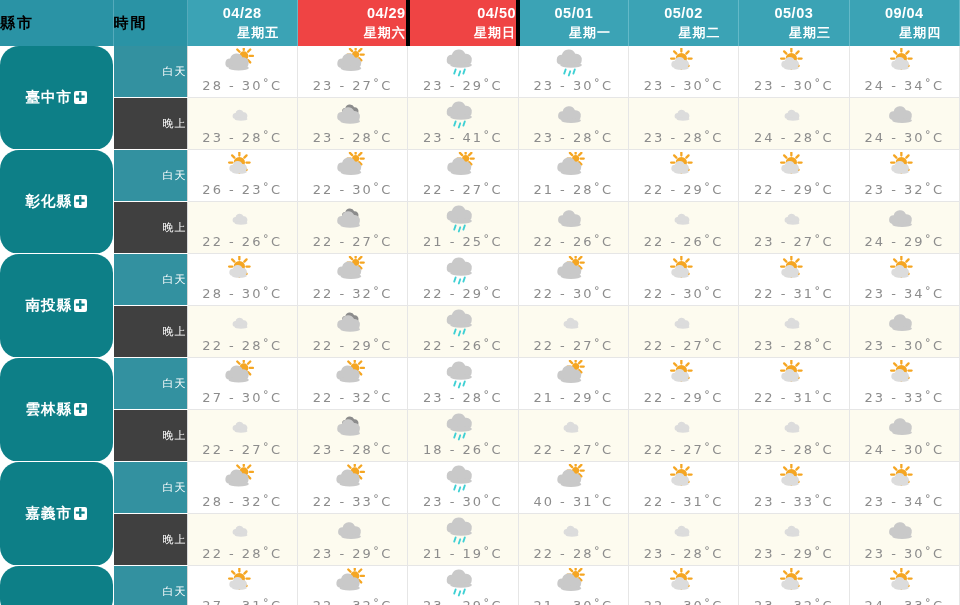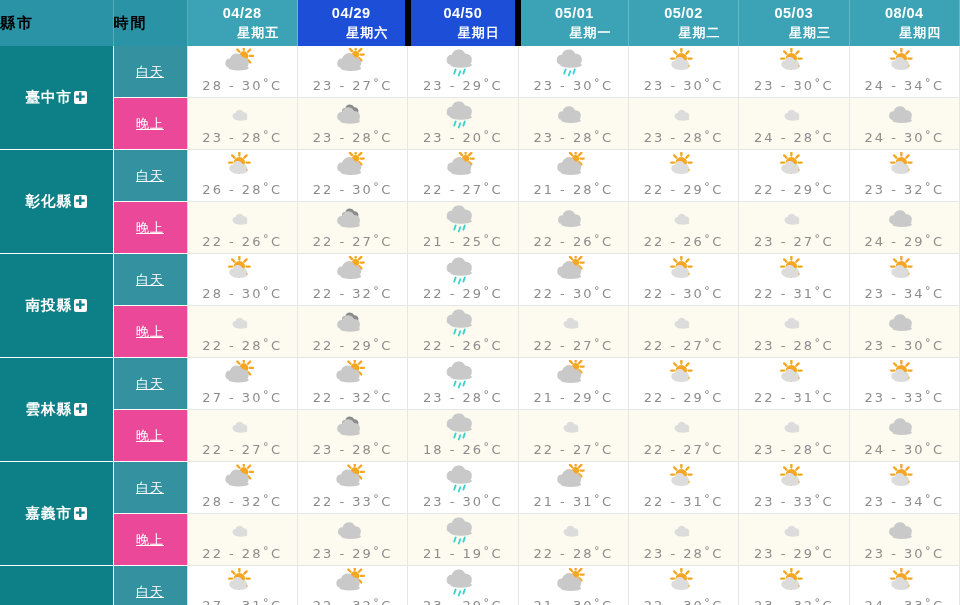--- a/index.html
+++ b/index.html
@@ -31,21 +31,21 @@
   th.corner-city { width: 113px; }
   th.corner-time { width: 74px; }
   th.day-col {
     background: #3ba3b5;
     color: #ffffff;
     text-align: center;
     vertical-align: middle;
     border-right: 1px solid #64b9c8;
     line-height: 1.35;
   }
-  th.day-col.weekend { background: #1d4ed8; border-right: 6px solid #000000; }
+  th.day-col.weekend { background: #ef4444; border-right: 4px solid #000000; text-align: right; }
   th.day-col .date {
     display: block;
     font-size: 14.5px;
     font-weight: bold;
     letter-spacing: 0.5px;
   }
   th.day-col .dow {
     display: block;
     font-size: 13px;
     font-weight: bold;
@@ -57,58 +57,58 @@
     background: #0d7f87;
     color: #ffffff;
     font-size: 14.5px;
     font-weight: bold;
     letter-spacing: 1px;
     text-align: center;
     vertical-align: middle;
     border-bottom: 1px solid #ffffff;
     border-right: 1px solid #ffffff;
     white-space: nowrap;
+    border-radius: 19px;
   }
   .plus-badge {
     display: inline-block;
     width: 13px; height: 13px;
     background: #ffffff;
     color: #0d7f87;
     border-radius: 2px;
     font-size: 12px;
     font-weight: bold;
     line-height: 12px;
     text-align: center;
     margin-left: 2px;
     vertical-align: 1px;
   }
   
   td.time-cell {
     background: #3391a0;
     color: #ffffff;
-    font-size: 13px;
+    font-size: 11px;
     letter-spacing: 1px;
-    text-align: center;
+    text-align: right;
     vertical-align: middle;
     border-bottom: 1px solid #ffffff;
     border-right: 1px solid #d9d9d9;
     white-space: nowrap;
-    text-decoration: underline;
   }
   
   td.wx-cell {
     background: #ffffff;
     text-align: center;
     vertical-align: middle;
     border-bottom: 1px solid #e6e6e6;
     border-right: 1px solid #e6e6e6;
     padding: 2px 0 4px 0;
   }
   tr.night td.wx-cell { background: #fdfbef; }
-  tr.night td.time-cell { background: #ec4899; }
+  tr.night td.time-cell { background: #404040; }
   .icon-wrap {
     height: 30px;
     display: flex;
     align-items: center;
     justify-content: center;
   }
   .temp {
     font-size: 13px;
     color: #8c8c8c;
     letter-spacing: 2px;
@@ -143,21 +143,21 @@
         </th>
         <th class="day-col">
           <span class="date">05/02</span>
           <span class="dow">星期二</span>
         </th>
         <th class="day-col">
           <span class="date">05/03</span>
           <span class="dow">星期三</span>
         </th>
         <th class="day-col">
-          <span class="date">08/04</span>
+          <span class="date">09/04</span>
           <span class="dow">星期四</span>
         </th>
       </tr>
   </thead>
   <tbody>
       <tr class="day">
         <td class="city-cell" rowspan="2"><span>臺中市</span><span class="plus-badge">✚</span></td>
         <td class="time-cell">白天</td>
         <td class="wx-cell">
           <div class="icon-wrap">
@@ -322,21 +322,21 @@
             <svg class="wx-ico" width="44" height="32" viewBox="0 0 48 34">
               <g transform="translate(4,2) scale(0.85)">
                 <path d="M8 20 a6.5 6.5 0 0 1 1.2 -12.9 a9.2 9.2 0 0 1 17.3 -1.4 a7.4 7.4 0 0 1 8.2 8.9 a5.8 5.8 0 0 1 -3.4 5.4 Z" fill="#c9c9c9"></path>
                 <ellipse cx="21" cy="20.2" rx="14" ry="3.6" fill="#c9c9c9"></ellipse>
               </g>
               <line x1="16" y1="24" x2="14.4" y2="28.6" stroke="#3fd0d4" stroke-width="2" stroke-linecap="round"></line>
               <line x1="21" y1="26" x2="19.4" y2="30.6" stroke="#3fd0d4" stroke-width="2" stroke-linecap="round"></line>
               <line x1="26" y1="24" x2="24.4" y2="28.6" stroke="#3fd0d4" stroke-width="2" stroke-linecap="round"></line>
             </svg>
           </div>
-          <div class="temp">23 - 20˚C</div>
+          <div class="temp">23 - 41˚C</div>
         </td>
         <td class="wx-cell">
           <div class="icon-wrap">
             <svg class="wx-ico" width="44" height="30" viewBox="0 0 48 34">
               <path d="M 24.88 2.5999999999999996 a 6.4 6.4 0 1 0 1.2800000000000002 12.8 a 5.5040000000000004 5.5040000000000004 0 1 1 -1.2800000000000002 -12.8 Z" fill="#f7b733"></path>
               <g transform="translate(5,7) scale(0.8)">
                 <path d="M8 20 a6.5 6.5 0 0 1 1.2 -12.9 a9.2 9.2 0 0 1 17.3 -1.4 a7.4 7.4 0 0 1 8.2 8.9 a5.8 5.8 0 0 1 -3.4 5.4 Z" fill="#c9c9c9"></path>
                 <ellipse cx="21" cy="20.2" rx="14" ry="3.6" fill="#c9c9c9"></ellipse>
               </g>
             </svg>
@@ -394,21 +394,21 @@
               <line x1="15.34" y1="6.34" x2="12.80" y2="3.80" stroke="#f5a623" stroke-width="2.6" stroke-linecap="round"></line>
               <line x1="21.00" y1="4.00" x2="21.00" y2="0.40" stroke="#f5a623" stroke-width="2.6" stroke-linecap="round"></line>
               <line x1="26.66" y1="6.34" x2="29.20" y2="3.80" stroke="#f5a623" stroke-width="2.6" stroke-linecap="round"></line>
               <circle cx="21" cy="12" r="6.4" fill="#f5a623"></circle>
               <g transform="translate(8,10) scale(0.62)">
                 <path d="M8 20 a6.5 6.5 0 0 1 1.2 -12.9 a9.2 9.2 0 0 1 17.3 -1.4 a7.4 7.4 0 0 1 8.2 8.9 a5.8 5.8 0 0 1 -3.4 5.4 Z" fill="#dcdcdc"></path>
                 <ellipse cx="21" cy="20.2" rx="14" ry="3.6" fill="#dcdcdc"></ellipse>
               </g>
             </svg>
           </div>
-          <div class="temp">26 - 28˚C</div>
+          <div class="temp">26 - 23˚C</div>
         </td>
         <td class="wx-cell">
           <div class="icon-wrap">
             <svg class="wx-ico" width="44" height="30" viewBox="0 0 48 34">
               <line x1="32.60" y1="7.50" x2="36.20" y2="7.50" stroke="#f5a623" stroke-width="2.6" stroke-linecap="round"></line>
               <line x1="30.96" y1="11.46" x2="33.51" y2="14.01" stroke="#f5a623" stroke-width="2.6" stroke-linecap="round"></line>
               <line x1="27.00" y1="13.10" x2="27.00" y2="16.70" stroke="#f5a623" stroke-width="2.6" stroke-linecap="round"></line>
               <line x1="23.04" y1="11.46" x2="20.49" y2="14.01" stroke="#f5a623" stroke-width="2.6" stroke-linecap="round"></line>
               <line x1="21.40" y1="7.50" x2="17.80" y2="7.50" stroke="#f5a623" stroke-width="2.6" stroke-linecap="round"></line>
               <line x1="23.04" y1="3.54" x2="20.49" y2="0.99" stroke="#f5a623" stroke-width="2.6" stroke-linecap="round"></line>
@@ -1144,21 +1144,21 @@
               <line x1="23.04" y1="3.54" x2="20.49" y2="0.99" stroke="#f5a623" stroke-width="2.6" stroke-linecap="round"></line>
               <line x1="27.00" y1="1.90" x2="27.00" y2="-1.70" stroke="#f5a623" stroke-width="2.6" stroke-linecap="round"></line>
               <line x1="30.96" y1="3.54" x2="33.51" y2="0.99" stroke="#f5a623" stroke-width="2.6" stroke-linecap="round"></line>
               <circle cx="27" cy="7.5" r="4" fill="#f5a623"></circle>
               <g transform="translate(4,6) scale(0.84)">
                 <path d="M8 20 a6.5 6.5 0 0 1 1.2 -12.9 a9.2 9.2 0 0 1 17.3 -1.4 a7.4 7.4 0 0 1 8.2 8.9 a5.8 5.8 0 0 1 -3.4 5.4 Z" fill="#c9c9c9"></path>
                 <ellipse cx="21" cy="20.2" rx="14" ry="3.6" fill="#c9c9c9"></ellipse>
               </g>
             </svg>
           </div>
-          <div class="temp">21 - 31˚C</div>
+          <div class="temp">40 - 31˚C</div>
         </td>
         <td class="wx-cell">
           <div class="icon-wrap">
             <svg class="wx-ico" width="44" height="30" viewBox="0 0 48 34">
               <line x1="29.00" y1="12.00" x2="32.60" y2="12.00" stroke="#f5a623" stroke-width="2.6" stroke-linecap="round"></line>
               <line x1="26.66" y1="17.66" x2="29.20" y2="20.20" stroke="#f5a623" stroke-width="2.6" stroke-linecap="round"></line>
               <line x1="21.00" y1="20.00" x2="21.00" y2="23.60" stroke="#f5a623" stroke-width="2.6" stroke-linecap="round"></line>
               <line x1="15.34" y1="17.66" x2="12.80" y2="20.20" stroke="#f5a623" stroke-width="2.6" stroke-linecap="round"></line>
               <line x1="13.00" y1="12.00" x2="9.40" y2="12.00" stroke="#f5a623" stroke-width="2.6" stroke-linecap="round"></line>
               <line x1="15.34" y1="6.34" x2="12.80" y2="3.80" stroke="#f5a623" stroke-width="2.6" stroke-linecap="round"></line>

